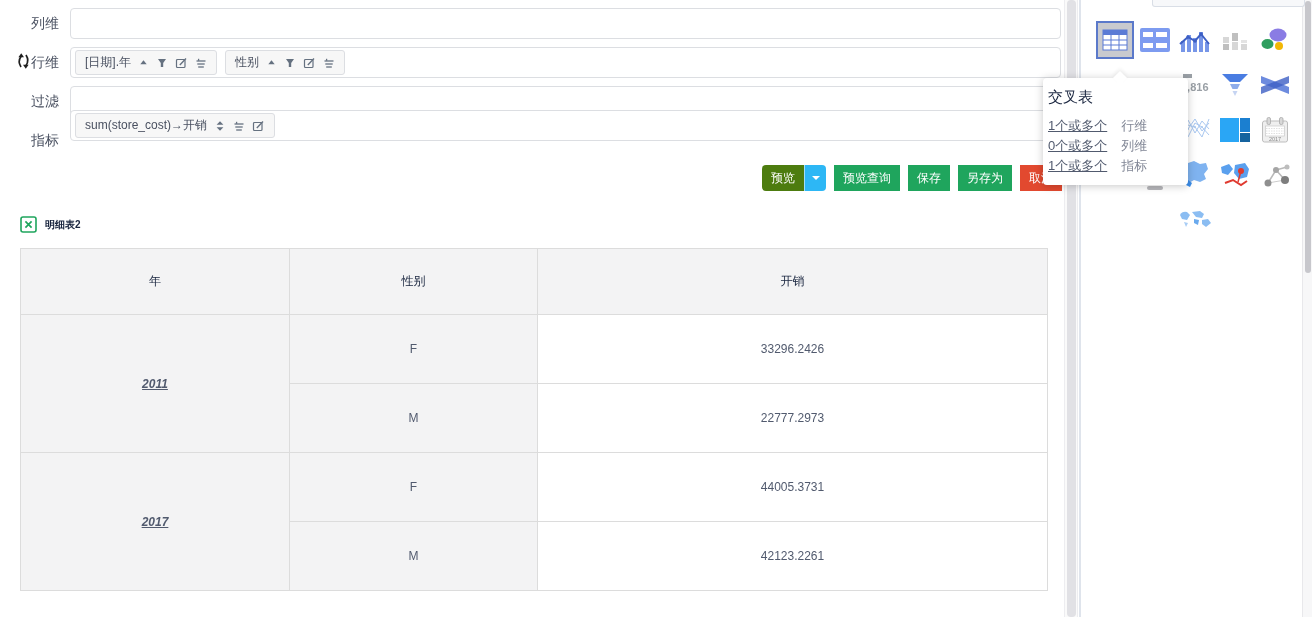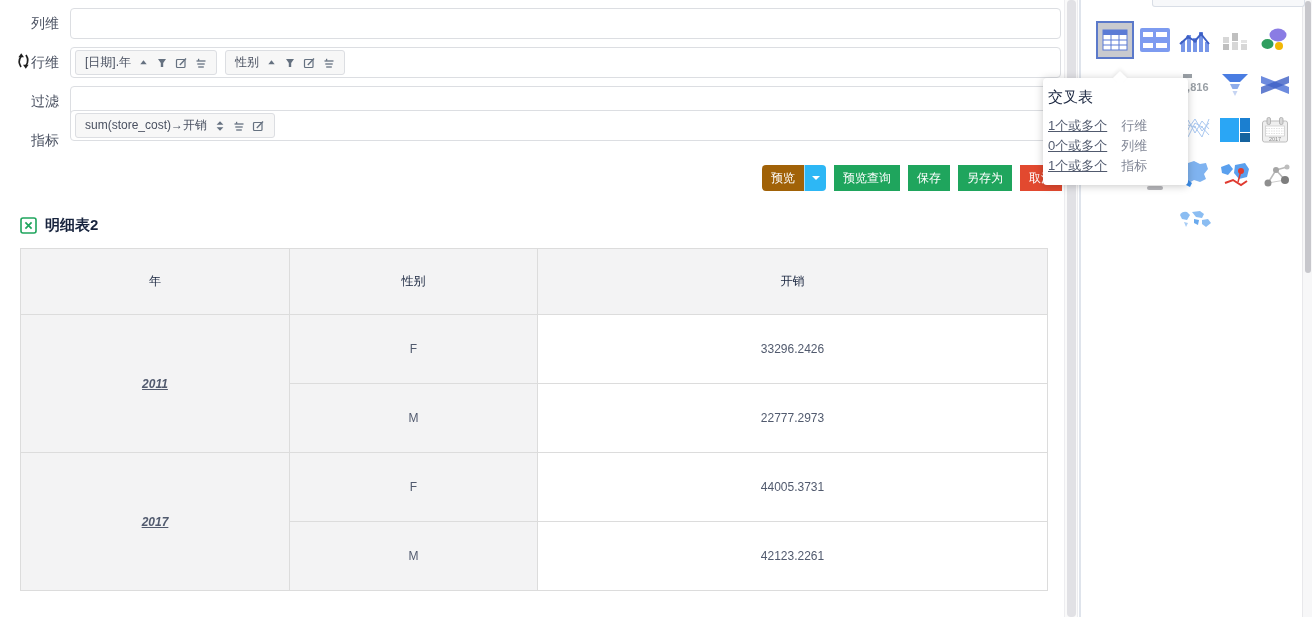--- a/index.html
+++ b/index.html
@@ -18,33 +18,33 @@
          border:1px solid #dcdee2; border-radius:3px; padding:3px 9px; font-size:12px;
          color:#495060; cursor:pointer; white-space:nowrap; }
   .tag svg { display:block; cursor:pointer; }
   .swap { position:absolute; left:16px; top:52px; width:15px; height:18px; cursor:pointer; }
 
   
   .btn-row { position:absolute; left:70px; top:165px; width:992px; display:flex;
              justify-content:flex-end; gap:8px; }
   .btn { height:26px; line-height:26px; padding:0 9px; font-size:12px; color:#fff;
          border:none; border-radius:0; cursor:pointer; font-family:inherit; }
-  .btn-primary { background:#a16207; }
+  .btn-primary { background:#4d7c0f; }
   .btn-green   { background:#1fa55d; }
   .btn-red     { background:#e2492f; }
   .split { display:flex; }
   .split .main  { border-radius:4px 0 0 4px; }
   .split .caret { width:22px; background:#2db7f5; border-left:1px solid rgba(255,255,255,.55);
                   border-radius:0 4px 4px 0; display:flex; align-items:center; justify-content:center;
                   cursor:pointer; }
   .caret i { width:0; height:0; border:4px solid transparent; border-top-color:#fff; margin-top:4px; }
 
   
   .tbl-title { position:absolute; left:20px; top:216px; display:flex; align-items:center; gap:8px; }
-  .tbl-title-text { font-size:15px; font-weight:bold; color:#17233d; }
+  .tbl-title-text { font-size:10px; font-weight:bold; color:#17233d; }
   table.result { position:absolute; left:20px; top:248px; width:1027px; border-collapse:collapse;
                  table-layout:fixed; }
   table.result th { height:66px; background:#f3f3f4; border:1px solid #dcdcdc; font-size:12px;
                     font-weight:normal; color:#17233d; text-align:center; }
   table.result td { height:69px; border:1px solid #dcdcdc; text-align:center; font-size:12px;
                     color:#515a6e; }
   td.c-year   { background:#f3f3f4; font-weight:bold; font-style:italic;
                 text-decoration:underline; color:#17233d; cursor:pointer; }
   td.c-gender { background:#f3f3f4; }
   td.c-value  { background:#fff; }

